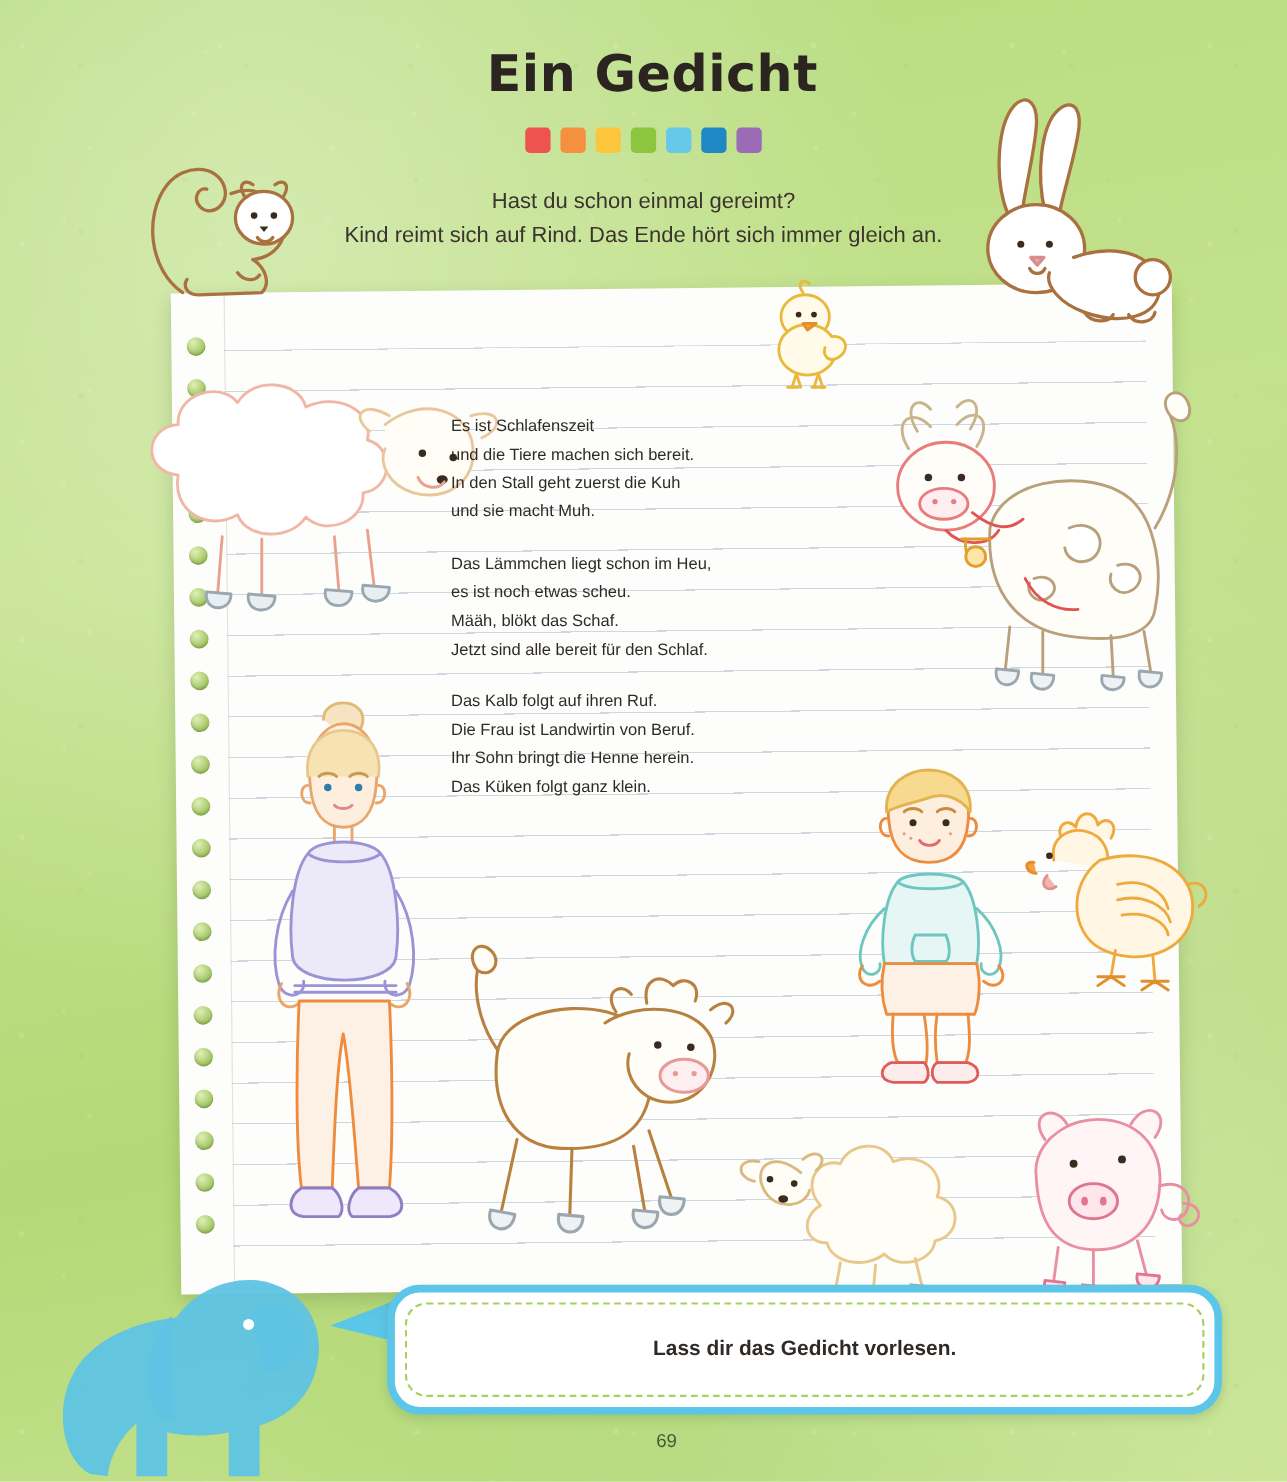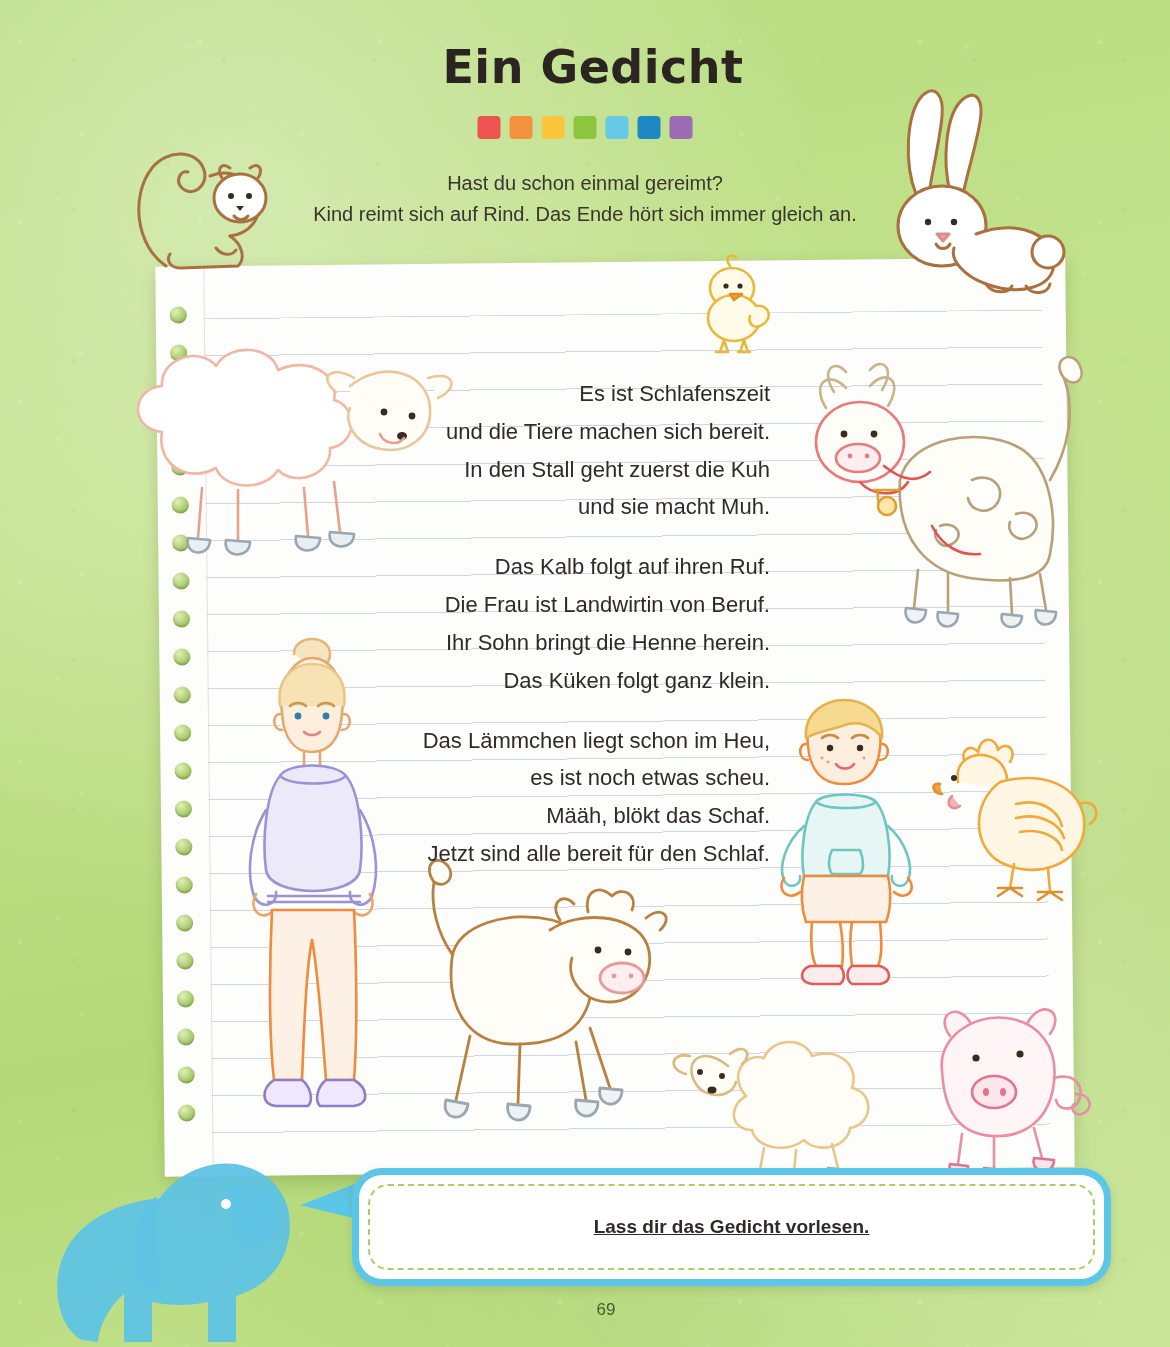--- a/index.html
+++ b/index.html
@@ -50,36 +50,36 @@
   .lines{position:absolute;left:48px;right:24px;top:52px;bottom:22px;
     background-image:repeating-linear-gradient(to bottom, rgba(150,170,190,.45) 0 1px, transparent 1px 37px);}
   .margin{position:absolute;left:48px;top:0;bottom:0;width:1px;background:rgba(190,170,170,.35);}
   .rings{position:absolute;left:14px;top:40px;display:flex;flex-direction:column;gap:21px;}
   .ring{width:17px;height:17px;border-radius:50%;
     background:radial-gradient(circle at 35% 30%,#dff0b8,#9fc35f 70%,#7ea43f 100%);
     box-shadow:inset 0 -2px 2px rgba(0,0,0,.15);}
 
   
   .poem{
-    position:absolute;left:410px;top:375px;width:360px;text-align:right;
-    font-size:22px;line-height:1.72;color:#2f2a26;z-index:5;
+    position:absolute;left:410px;top:375px;width:360px;text-align:left;
+    font-size:15px;line-height:1.72;color:#2f2a26;z-index:5;
   }
   .poem p{margin:0 0 22px 0;}
   .poem p:last-child{margin-bottom:0;}
 
   
   .callout{
     position:absolute;left:352px;top:1168px;width:745px;height:104px;
     background:#ffffff;border:7px solid #5cc6e8;border-radius:30px;
     box-shadow:0 4px 9px rgba(80,110,60,.2);
   }
   .callout .dashed{
     position:absolute;inset:9px;border:2px dashed #a9cf5f;border-radius:20px;
     display:flex;flex-direction:column;align-items:center;justify-content:center;
-    text-align:center;font-weight:bold;font-size:19px;color:#2f2a26;line-height:1.5;text-decoration:underline;
+    text-align:center;font-weight:bold;font-size:19px;color:#2f2a26;line-height:1.5;
   }
   .tail{position:absolute;left:300px;top:1178px;width:70px;height:44px;background:#5cc6e8;
      clip-path:polygon(100% 0,100% 100%,0 62%);z-index:-1;}
   .pagenum{position:absolute;left:0;right:0;top:1300px;text-align:center;font-size:17px;color:#4a5b33;padding-left:42px;}
 
   svg{display:block;overflow:visible;}
   .art{position:absolute;}
 </style>
 </head>
 <body>
@@ -387,24 +387,24 @@
   <path d="M126 66 C108 84 100 112 106 140 C110 158 122 166 128 158" fill="#5fc3e4"></path>
   <circle cx="196" cy="74" r="5" fill="#ffffff"></circle>
 </svg>
 </div>
 
 <div class="poem">
   <p>
     Es ist Schlafenszeit<br>und die Tiere machen sich bereit.<br>In den Stall geht zuerst die Kuh<br>und sie macht Muh.
   </p>
   <p>
-    Das Kalb folgt auf ihren Ruf.<br>Die Frau ist Landwirtin von Beruf.<br>Ihr Sohn bringt die Henne herein.<br>Das Küken folgt ganz klein.
+    Das Lämmchen liegt schon im Heu,<br>es ist noch etwas scheu.<br>Määh, blökt das Schaf.<br>Jetzt sind alle bereit für den Schlaf.
   </p>
   <p>
-    Das Lämmchen liegt schon im Heu,<br>es ist noch etwas scheu.<br>Määh, blökt das Schaf.<br>Jetzt sind alle bereit für den Schlaf.
+    Das Kalb folgt auf ihren Ruf.<br>Die Frau ist Landwirtin von Beruf.<br>Ihr Sohn bringt die Henne herein.<br>Das Küken folgt ganz klein.
   </p>
 </div>
 
 <div class="tail"></div>
 <div class="callout">
   <div class="dashed">
     <div>Lass dir das Gedicht vorlesen.</div>
   </div>
 </div>
 

